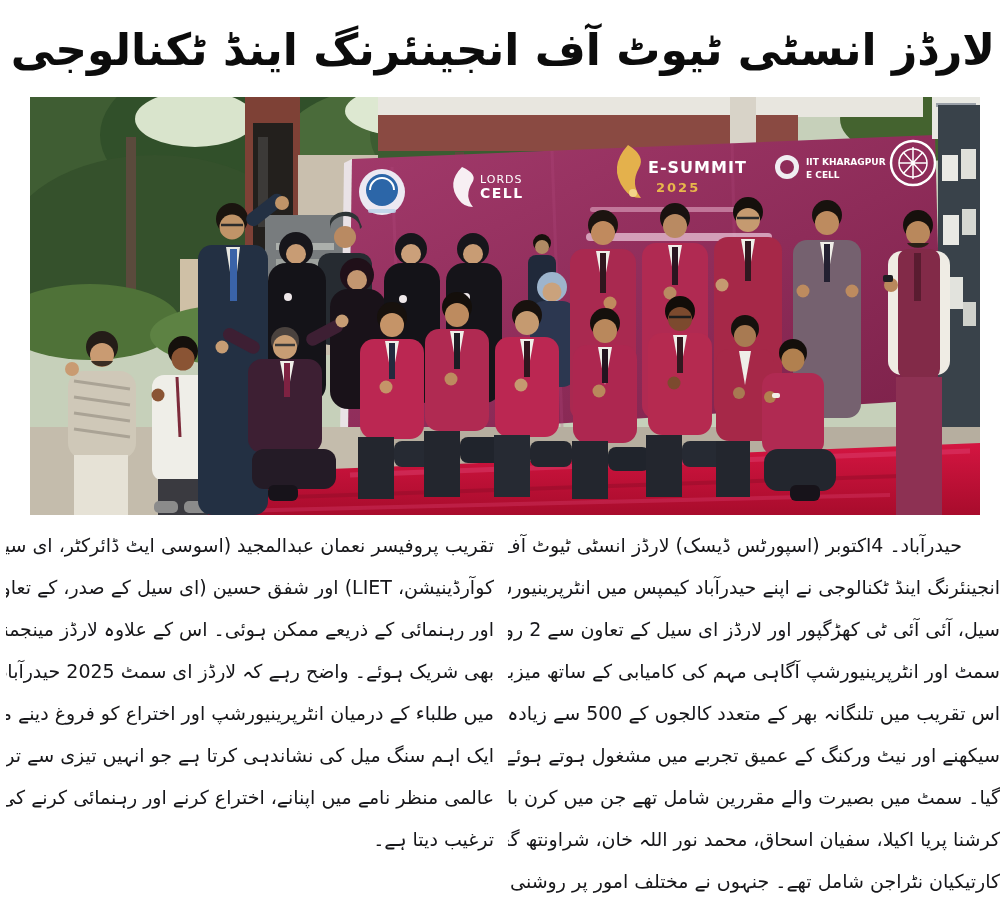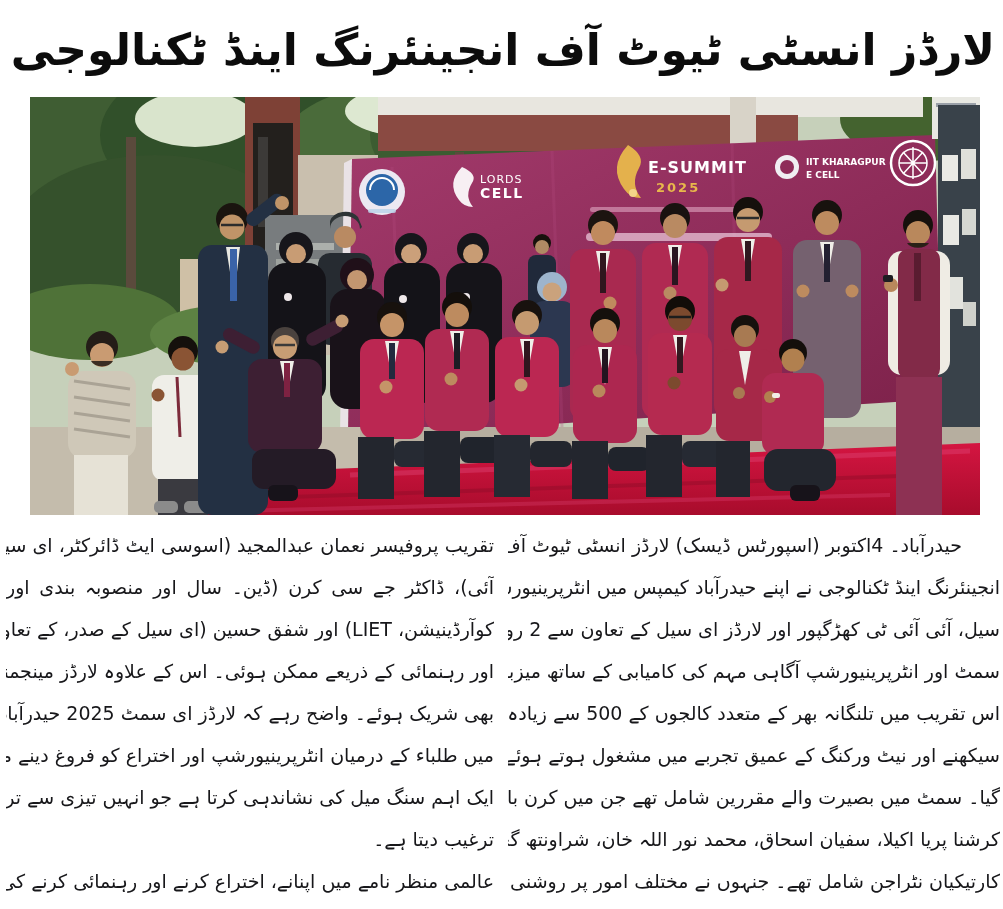--- a/index.html
+++ b/index.html
@@ -354,24 +354,23 @@
       <div class="uline">سیل، آئی آئی ٹی کھڑگپور اور لارڈز ای سیل کے تعاون سے 2 روزہ ای</div>
       <div class="uline">سمٹ اور انٹرپرینیورشپ آگاہی مہم کی کامیابی کے ساتھ میزبانی کی۔</div>
       <div class="uline">اس تقریب میں تلنگانہ بھر کے متعدد کالجوں کے 500 سے زیادہ طلباء کو</div>
       <div class="uline">سیکھنے اور نیٹ ورکنگ کے عمیق تجربے میں مشغول ہوتے ہوئے دیکھا</div>
       <div class="uline">گیا۔ سمٹ میں بصیرت والے مقررین شامل تھے جن میں کرن بابو،</div>
       <div class="uline">کرشنا پریا اکیلا، سفیان اسحاق، محمد نور اللہ خان، شراونتھ گجولا اور</div>
       <div class="uline">کارتیکیان نٹراجن شامل تھے۔ جنہوں نے مختلف امور پر روشنی ڈالی۔ یہ</div>
     </div>
     <div class="col col-left">
       <div class="uline">تقریب پروفیسر نعمان عبدالمجید (اسوسی ایٹ ڈائرکٹر، ای سیل اور ٹی بی</div>
-      <div class="uline">آئی)، ڈاکٹر جے سی کرن (ڈین۔ سال اور منصوبہ بندی اور</div>
       <div class="uline">کوآرڈینیشن، LIET) اور شفق حسین (ای سیل کے صدر، کے تعاون</div>
       <div class="uline">اور رہنمائی کے ذریعے ممکن ہوئی۔ اس کے علاوہ لارڈز مینجمنٹ، پرنسپل</div>
       <div class="uline">بھی شریک ہوئے۔ واضح رہے کہ لارڈز ای سمٹ 2025 حیدرآباد</div>
       <div class="uline">میں طلباء کے درمیان انٹرپرینیورشپ اور اختراع کو فروغ دینے میں</div>
       <div class="uline">ایک اہم سنگ میل کی نشاندہی کرتا ہے جو انہیں تیزی سے ترقی پذیر</div>
+      <div class="uline">عالمی منظر نامے میں اپنانے، اختراع کرنے اور رہنمائی کرنے کی</div>
       <div class="uline short">ترغیب دیتا ہے۔</div>
-      <div class="uline">عالمی منظر نامے میں اپنانے، اختراع کرنے اور رہنمائی کرنے کی</div>
     </div>
   </div>
 
 </div>
 
 </body></html>

